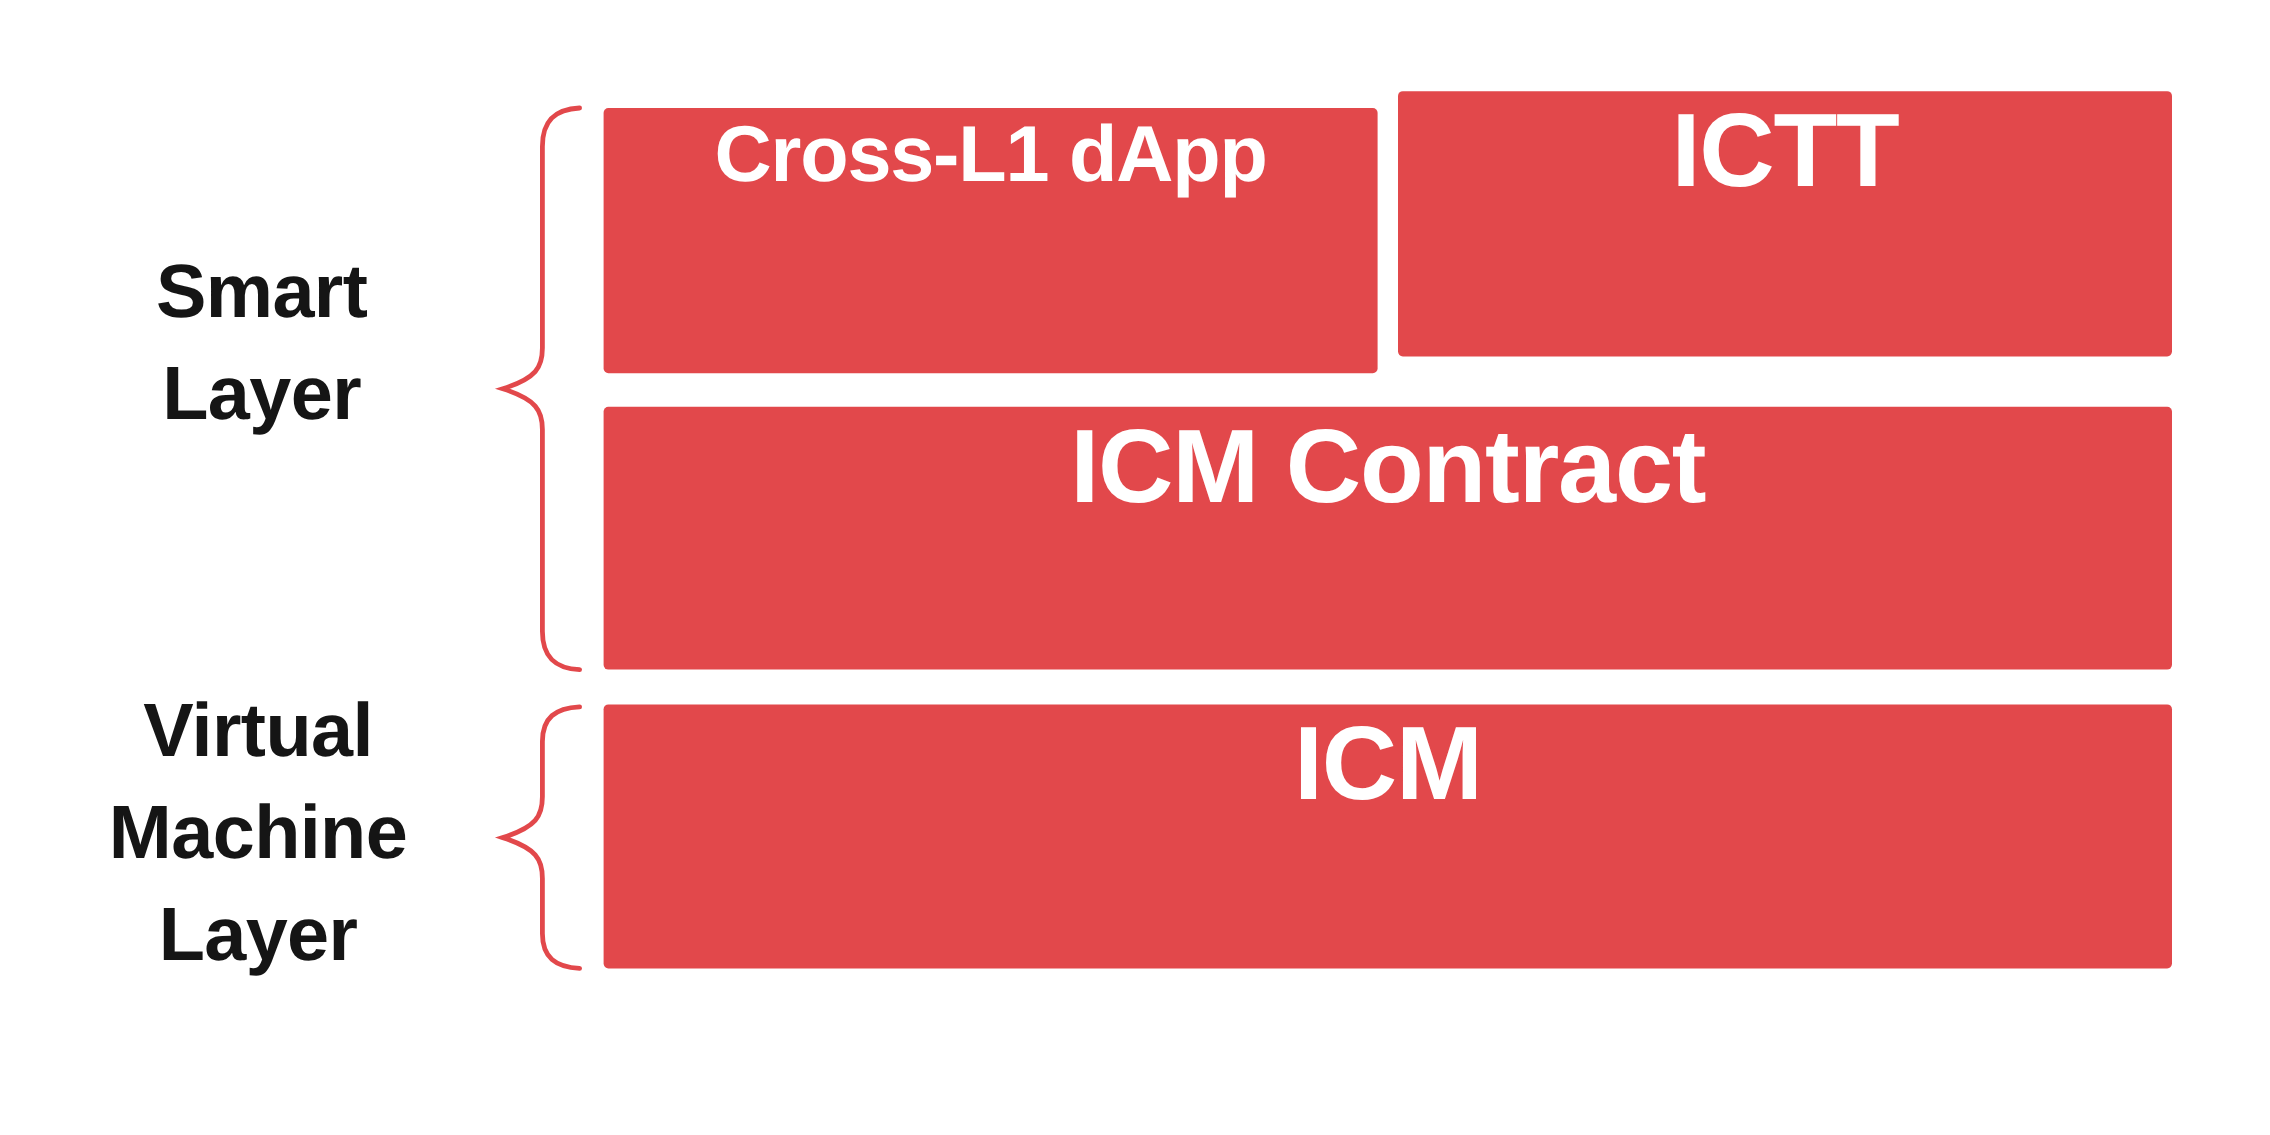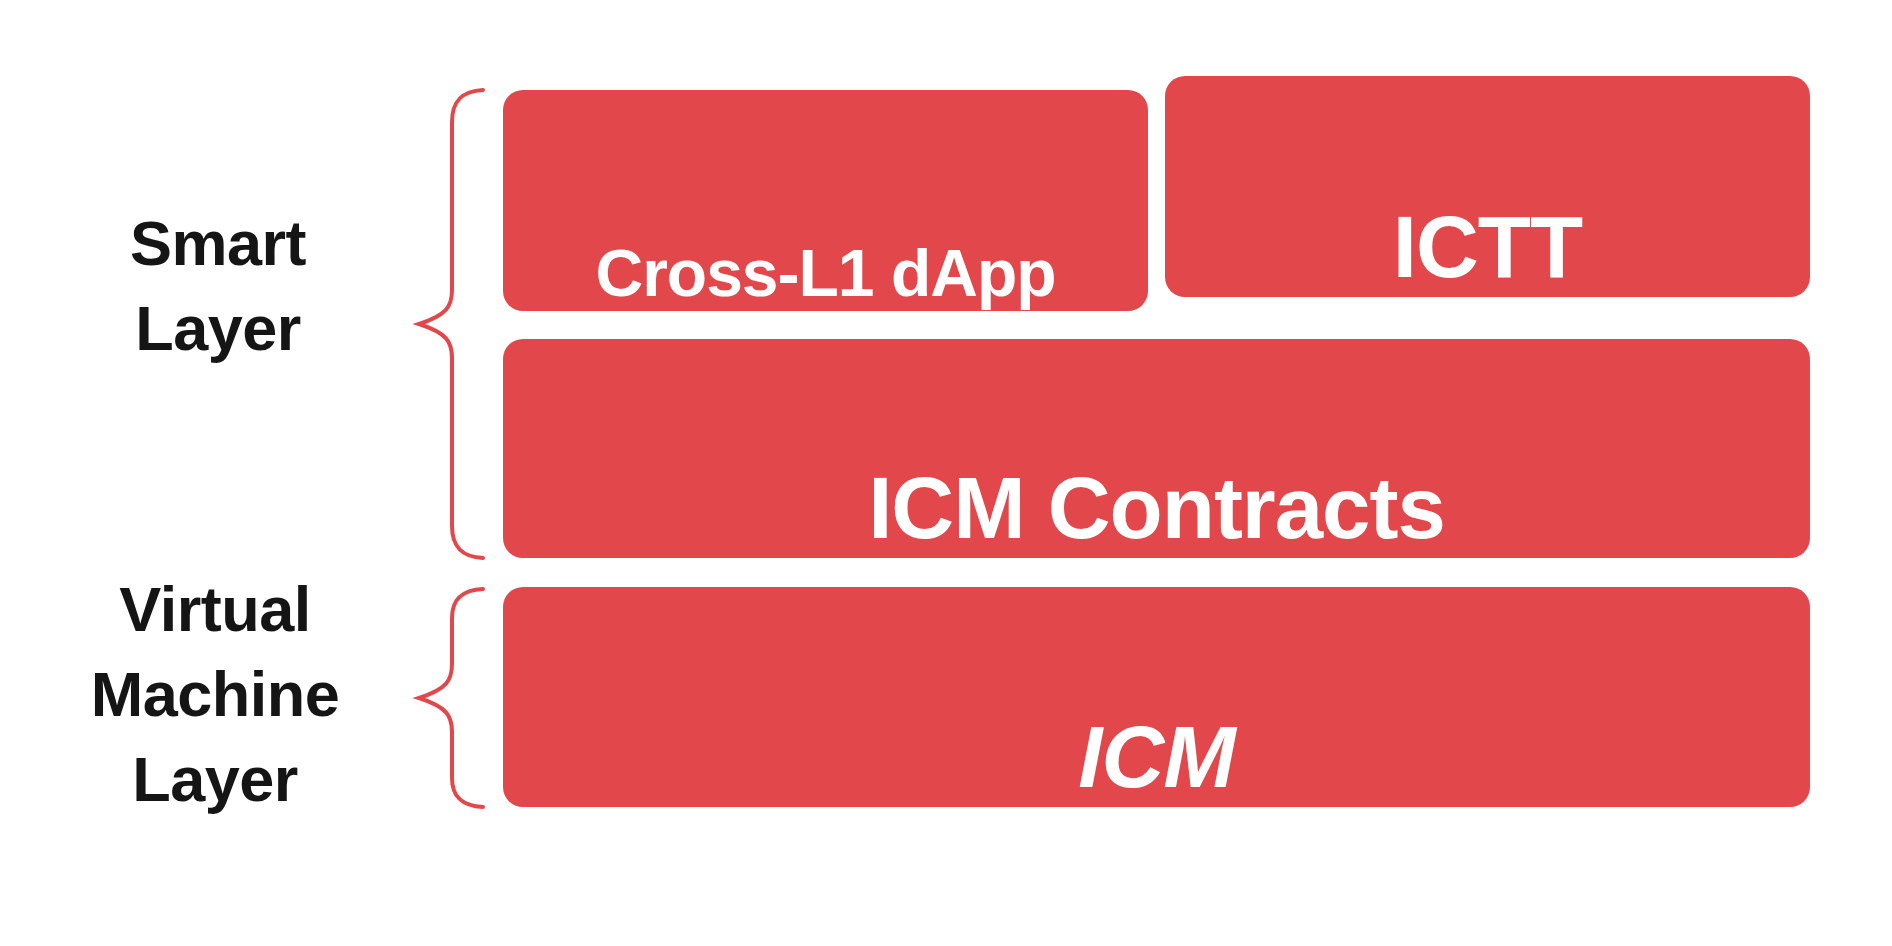--- a/index.html
+++ b/index.html
@@ -30,32 +30,32 @@
     line-height:85px;
     letter-spacing:-0.5px;
     color:var(--label-text,#151515);
   }
   .layer-label .line{display:block;}
   #label-smart-contract{left:38px;top:201px;}
   #label-virtual-machine{left:35px;top:567px;}
   .box{
     position:absolute;
     background:var(--accent,#e2484b);
-    border-radius:20px;
+    border-radius:4px;
     display:flex;
-    align-items:flex-end;
+    align-items:flex-start;
     justify-content:center;
     color:var(--box-text,#ffffff);
     font-weight:bold;
     letter-spacing:-1px;
   }
   #box-cross-l1-dapp{left:503px;top:90px;width:645px;height:221px;font-size:66px;}
   #box-ictt{left:1165px;top:76px;width:645px;height:221px;font-size:87px;}
   #box-icm-contracts{left:503px;top:339px;width:1307px;height:219px;font-size:87px;}
-  #box-icm{left:503px;top:587px;width:1307px;height:220px;font-size:87px;font-style:italic;}
+  #box-icm{left:503px;top:587px;width:1307px;height:220px;font-size:87px;}
 </style>
 </head>
 <body>
 
 <div class="diagram">
 
   <svg class="braces-overlay" viewBox="0 0 1892 946" aria-hidden="true">
     <path class="brace-path" d="M 483 90
              C 463 91 452 100 452 122
              L 452 290
@@ -85,20 +85,20 @@
 
   <div class="box" id="box-cross-l1-dapp">
     <span>Cross-L1 dApp</span>
   </div>
 
   <div class="box" id="box-ictt">
     <span>ICTT</span>
   </div>
 
   <div class="box" id="box-icm-contracts">
-    <span>ICM Contracts</span>
+    <span>ICM Contract</span>
   </div>
 
   <div class="box" id="box-icm">
     <span>ICM</span>
   </div>
 
 </div>
 
 </body></html>

